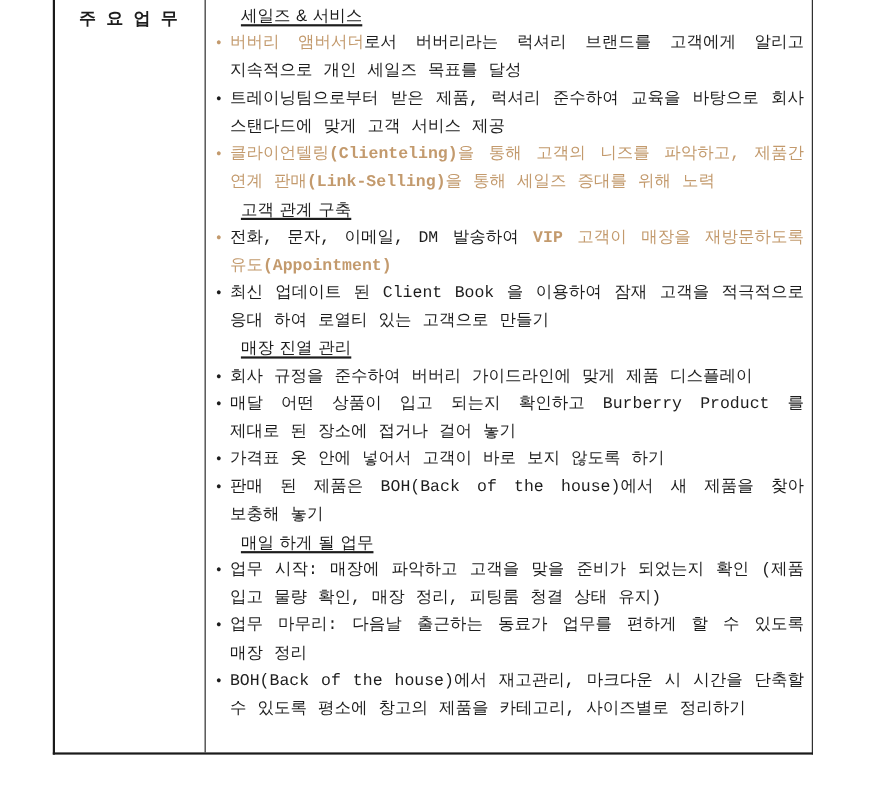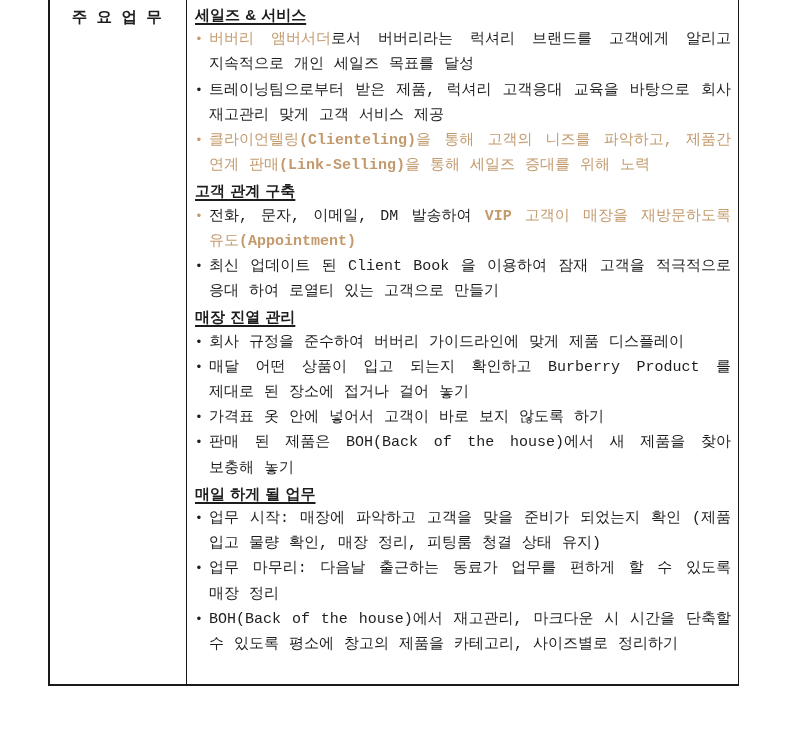--- a/index.html
+++ b/index.html
@@ -42,25 +42,26 @@
   }
   .cell-right {
     flex: 1;
     box-sizing: border-box;
     padding: 2px 7px 0 8px;
     font-size: 15px;
     line-height: 25.2px;
     overflow: hidden;
   }
   .section-title {
-    font-weight: 700;
+    font-weight: 400;
     text-decoration: underline;
     text-underline-offset: 3px;
     text-decoration-thickness: 1.5px;
     word-spacing: 1px;
+    margin-left: 24px;
   }
   .bullet-item {
     text-align: justify;
     word-break: keep-all;
     padding-left: 14px;
     text-indent: -14px;
     word-spacing: 1px;
     font-family: Liberation Mono, monospace;
   }
   .dot {
@@ -75,21 +76,21 @@
 </head>
 <body style="--ink: #1d1d1d; --accent: #c39a6d; --line: #1a1a1a;">
 
 <div class="duties-table">
   <div class="cell-left">
     <span class="hdr">주 요 업 무</span>
   </div>
   <div class="cell-right" id="content">
       <div class="section-title">세일즈 &amp; 서비스</div>
       <div class="bullet-item"><span class="dot accent">•</span><span class="accent">버버리 앰버서더</span><span>로서 버버리라는 럭셔리 브랜드를 고객에게 알리고 지속적으로 개인 세일즈 목표를 달성</span></div>
-      <div class="bullet-item"><span class="dot">•</span><span>트레이닝팀으로부터 받은 제품, 럭셔리 고객응대 교육을 바탕으로 회사 재고관리 맞게 고객 서비스 제공</span></div>
+      <div class="bullet-item"><span class="dot">•</span><span>트레이닝팀으로부터 받은 제품, 럭셔리 준수하여 교육을 바탕으로 회사 스탠다드에 맞게 고객 서비스 제공</span></div>
       <div class="bullet-item"><span class="dot accent">•</span><span class="accent">클라이언텔링</span><span class="accent bold">(Clienteling)</span><span class="accent">을 통해 고객의 니즈를 파악하고, 제품간 연계 판매</span><span class="accent bold">(Link-Selling)</span><span class="accent">을 통해 세일즈 증대를 위해 노력</span></div>
       <div class="section-title">고객 관계 구축</div>
       <div class="bullet-item"><span class="dot accent">•</span><span>전화, 문자, 이메일, DM 발송하여 </span><span class="accent bold">VIP</span><span class="accent"> 고객이 매장을 재방문하도록 유도</span><span class="accent bold">(Appointment)</span></div>
       <div class="bullet-item"><span class="dot">•</span><span>최신 업데이트 된 Client Book 을 이용하여 잠재 고객을 적극적으로 응대 하여 로열티 있는 고객으로 만들기</span></div>
       <div class="section-title">매장 진열 관리</div>
       <div class="bullet-item"><span class="dot">•</span><span>회사 규정을 준수하여 버버리 가이드라인에 맞게 제품 디스플레이</span></div>
       <div class="bullet-item"><span class="dot">•</span><span>매달 어떤 상품이 입고 되는지 확인하고 Burberry Product 를 제대로 된 장소에 접거나 걸어 놓기</span></div>
       <div class="bullet-item"><span class="dot">•</span><span>가격표 옷 안에 넣어서 고객이 바로 보지 않도록 하기</span></div>
       <div class="bullet-item"><span class="dot">•</span><span>판매 된 제품은 BOH(Back of the house)에서 새 제품을 찾아 보충해 놓기</span></div>
       <div class="section-title">매일 하게 될 업무</div>

